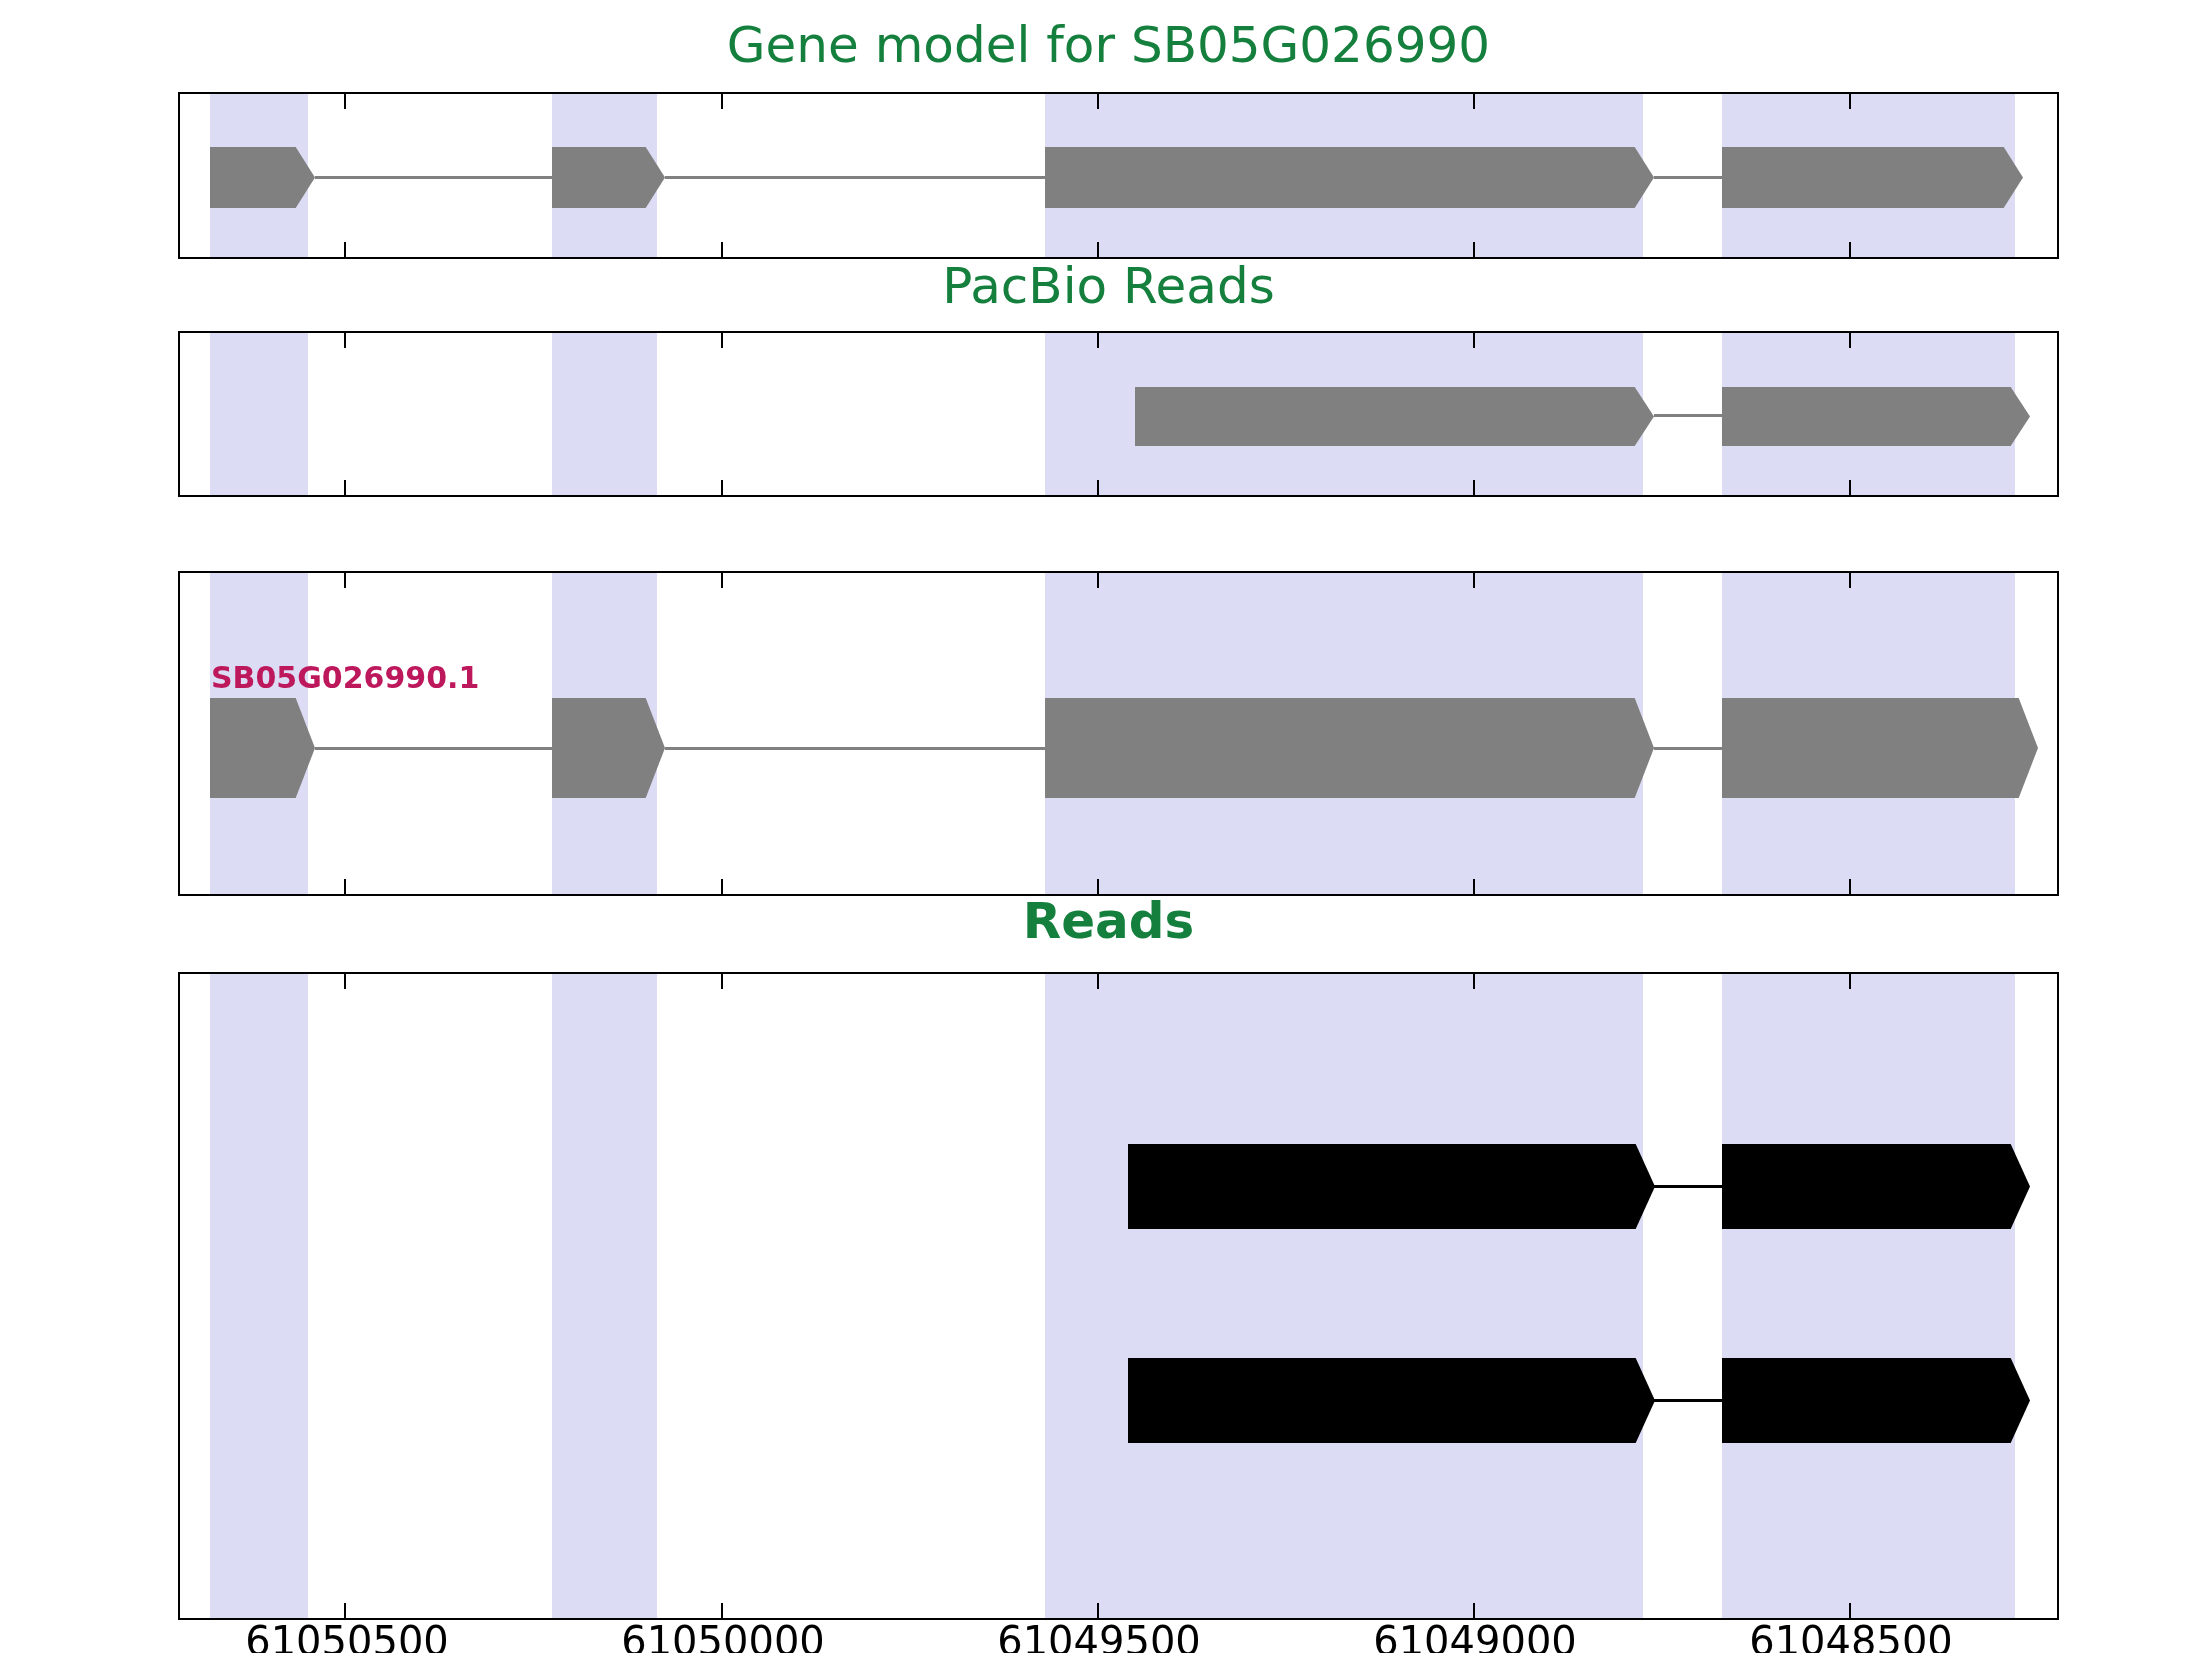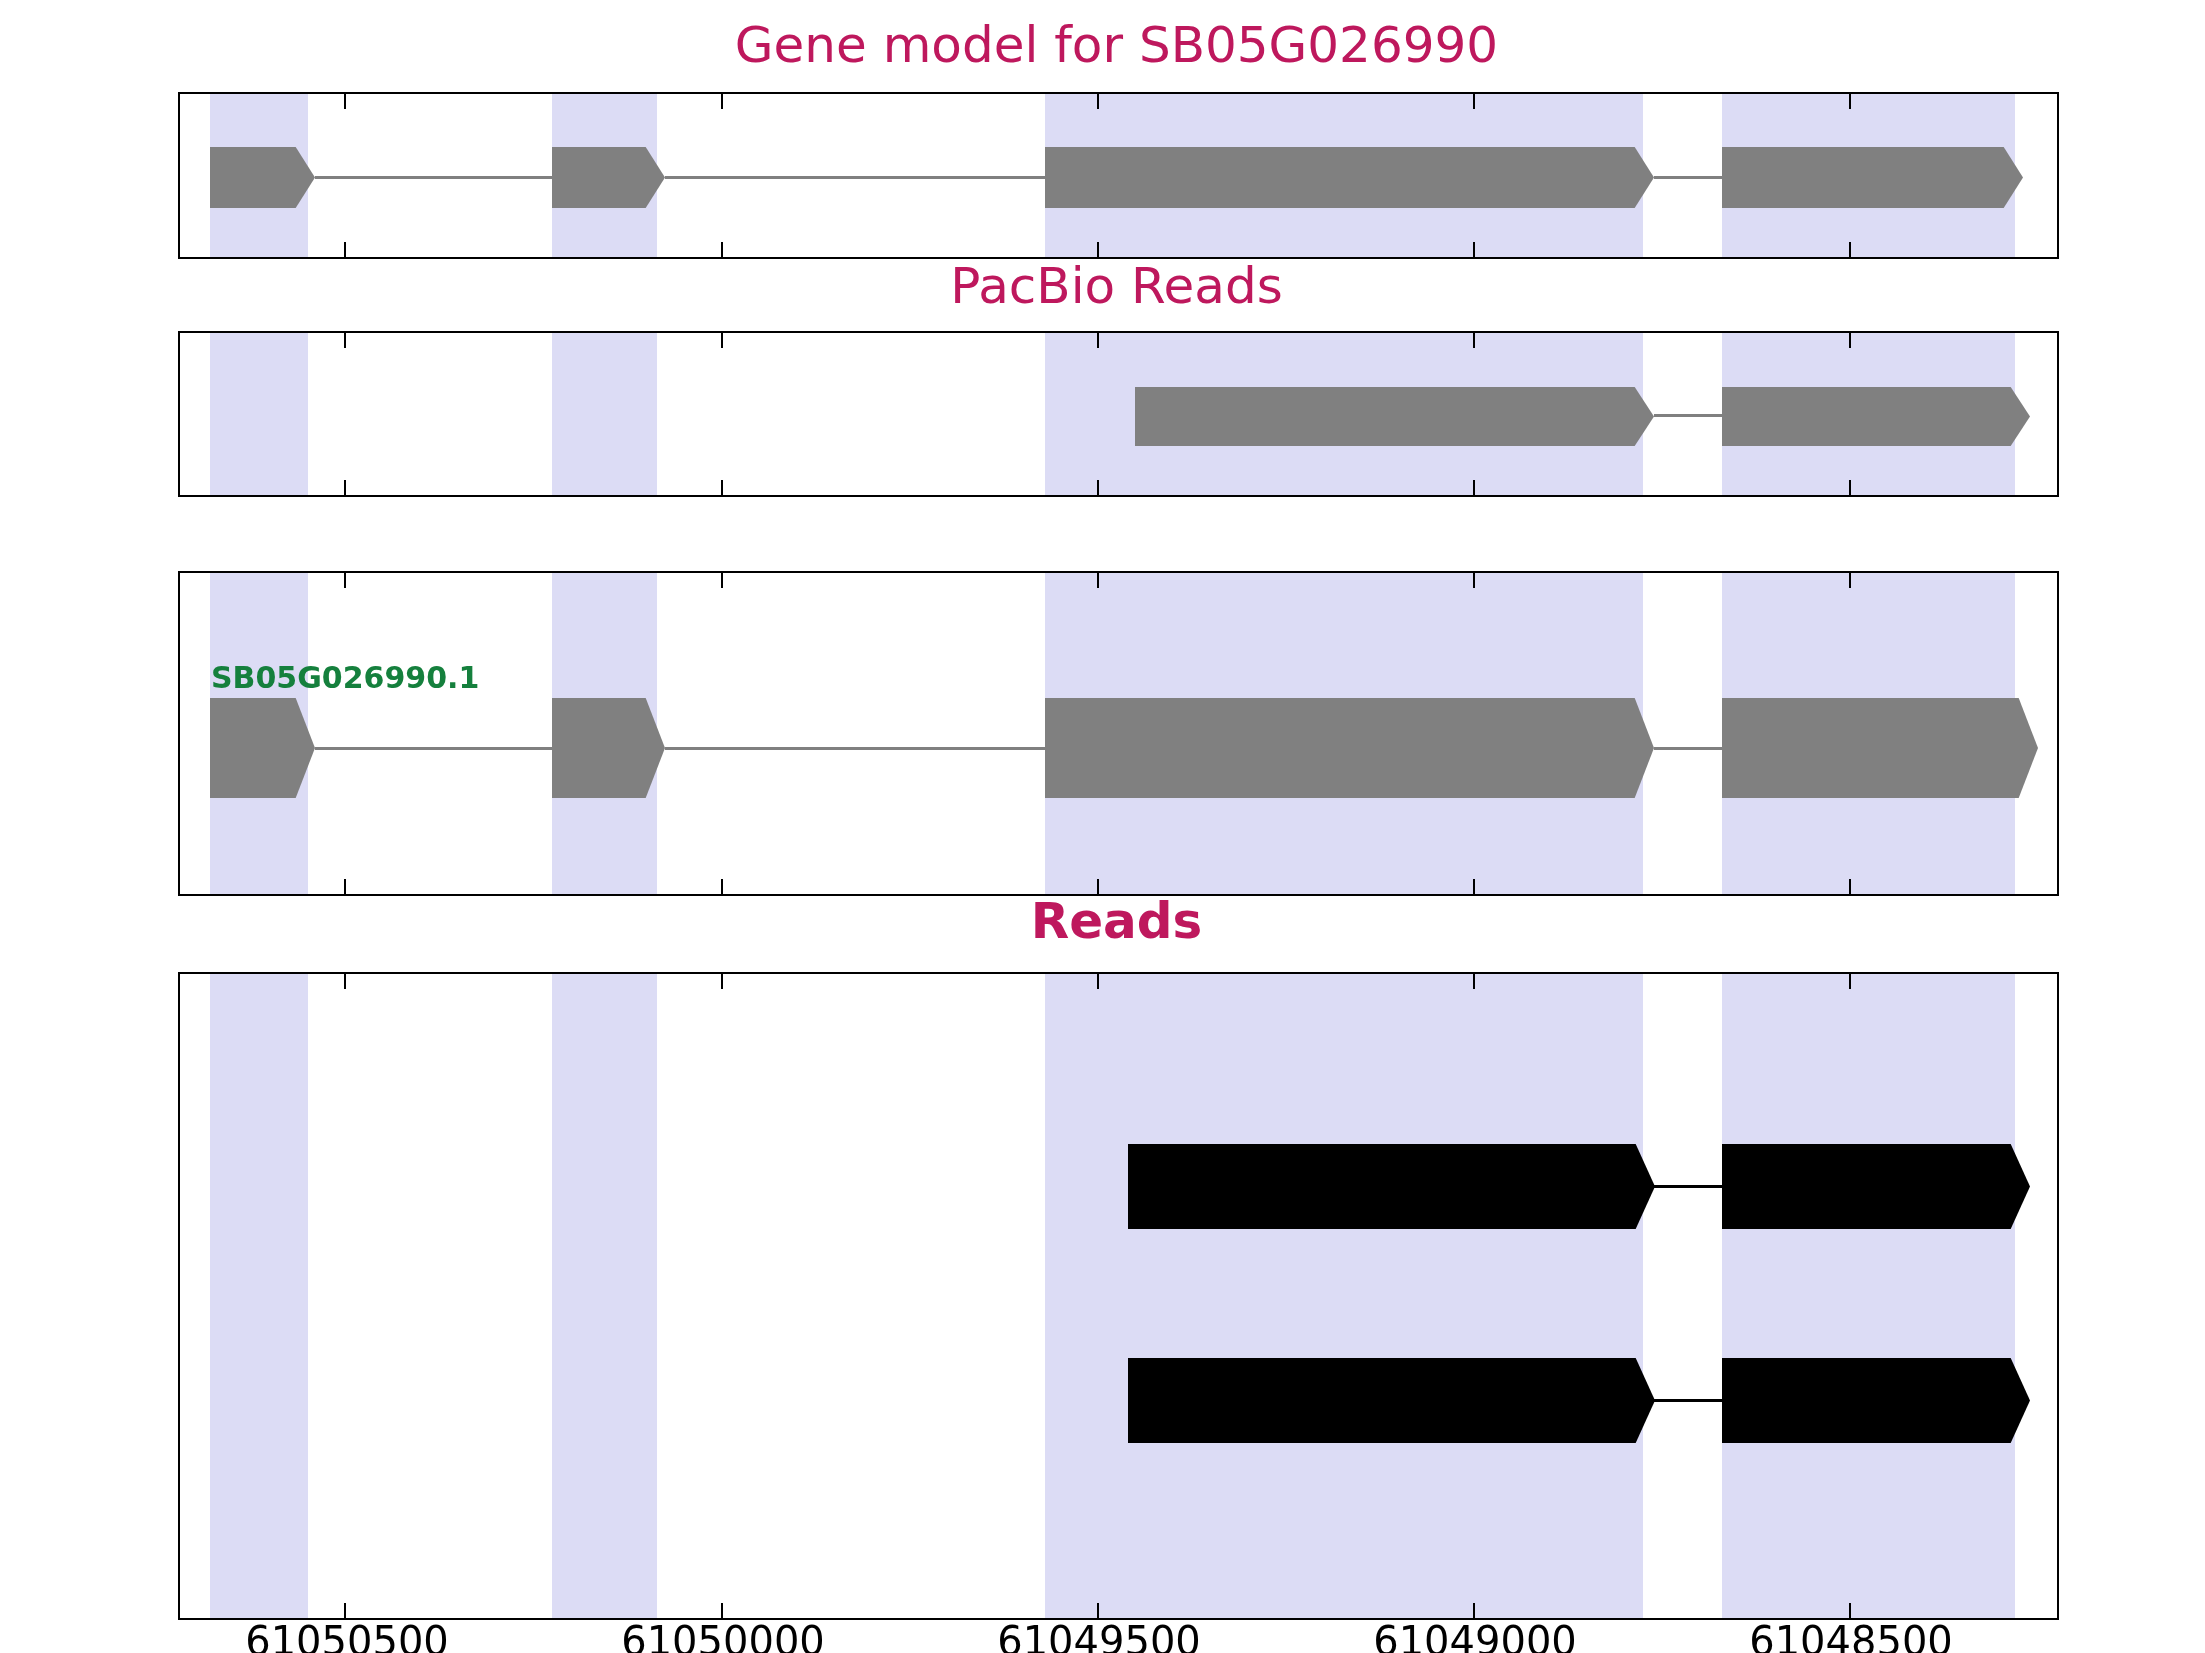--- a/index.html
+++ b/index.html
@@ -6,26 +6,26 @@
   html, body { width: 2205px; height: 1654px; overflow: hidden; }
   body {
     background: #ffffff;
     font-family: "DejaVu Sans", sans-serif;
     position: relative;
   }
   .figure { position: absolute; inset: 0; }
 
   .track-title {
     position: absolute;
-    left: 176px;
+    left: 168px;
     width: 1881px;
     text-align: center;
     font-size: 50px;
     line-height: 1.2;
-    color: #be185d;
+    color: #15803d;
     white-space: nowrap;
   }
   #title-0 { top: 15px; }
   #title-1 { top: 256px; }
   #title-2 { top: 494px; }
   #title-3 { top: 891px; font-weight: bold; }
 
   .panel {
     position: absolute;
     left: 178px;
@@ -44,21 +44,21 @@
   .tick.top { top: 0; }
   .tick.bottom { bottom: 0; }
 
   .exon { position: absolute; }
   .connector { position: absolute; height: 3.4px; }
   .row-label {
     position: absolute;
     font-size: 30px;
     line-height: 1;
     font-weight: bold;
-    color: #15803d;
+    color: #be185d;
     white-space: nowrap;
   }
 
   .xtick-label {
     position: absolute;
     top: 1621px;
     transform: translateX(-50%);
     font-size: 40px;
     line-height: 1;
     color: #000;

